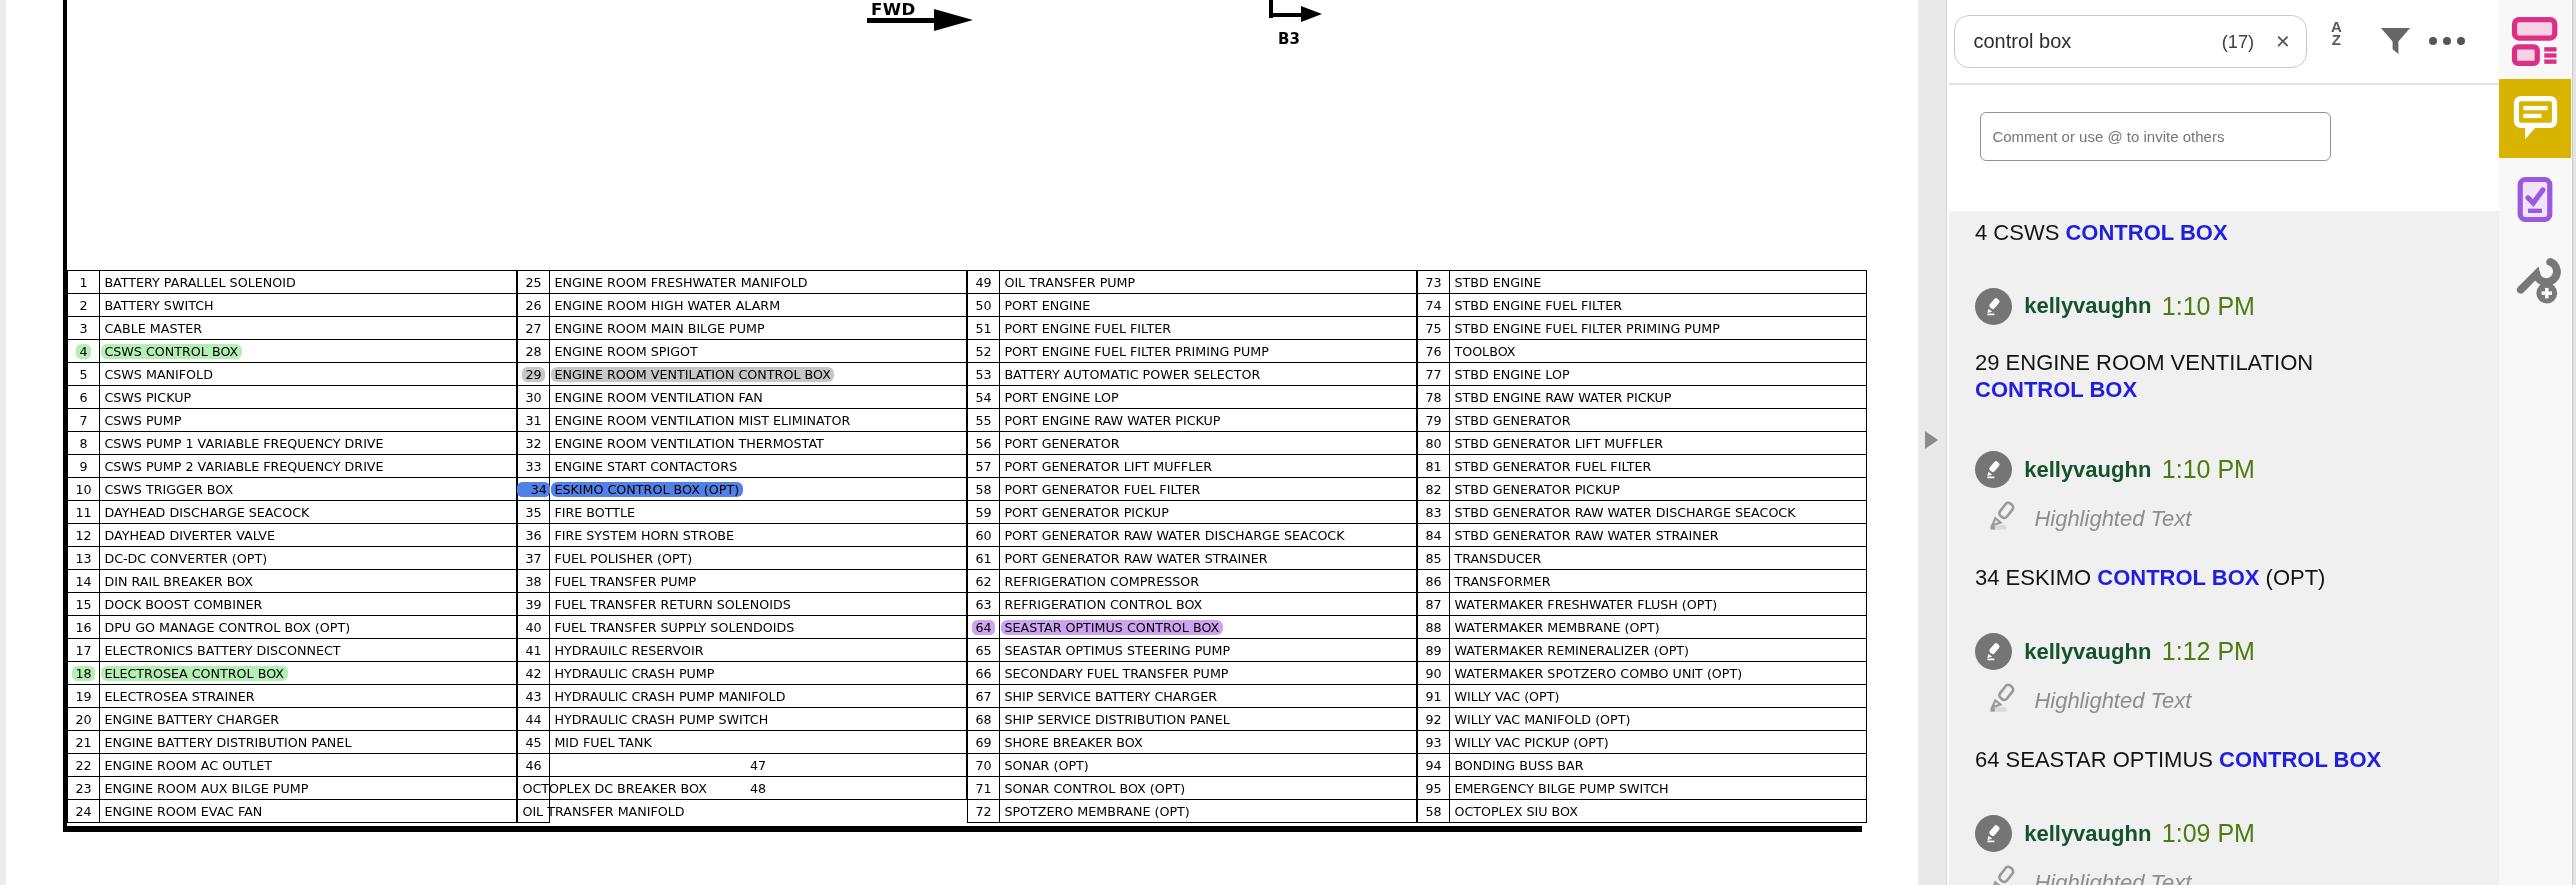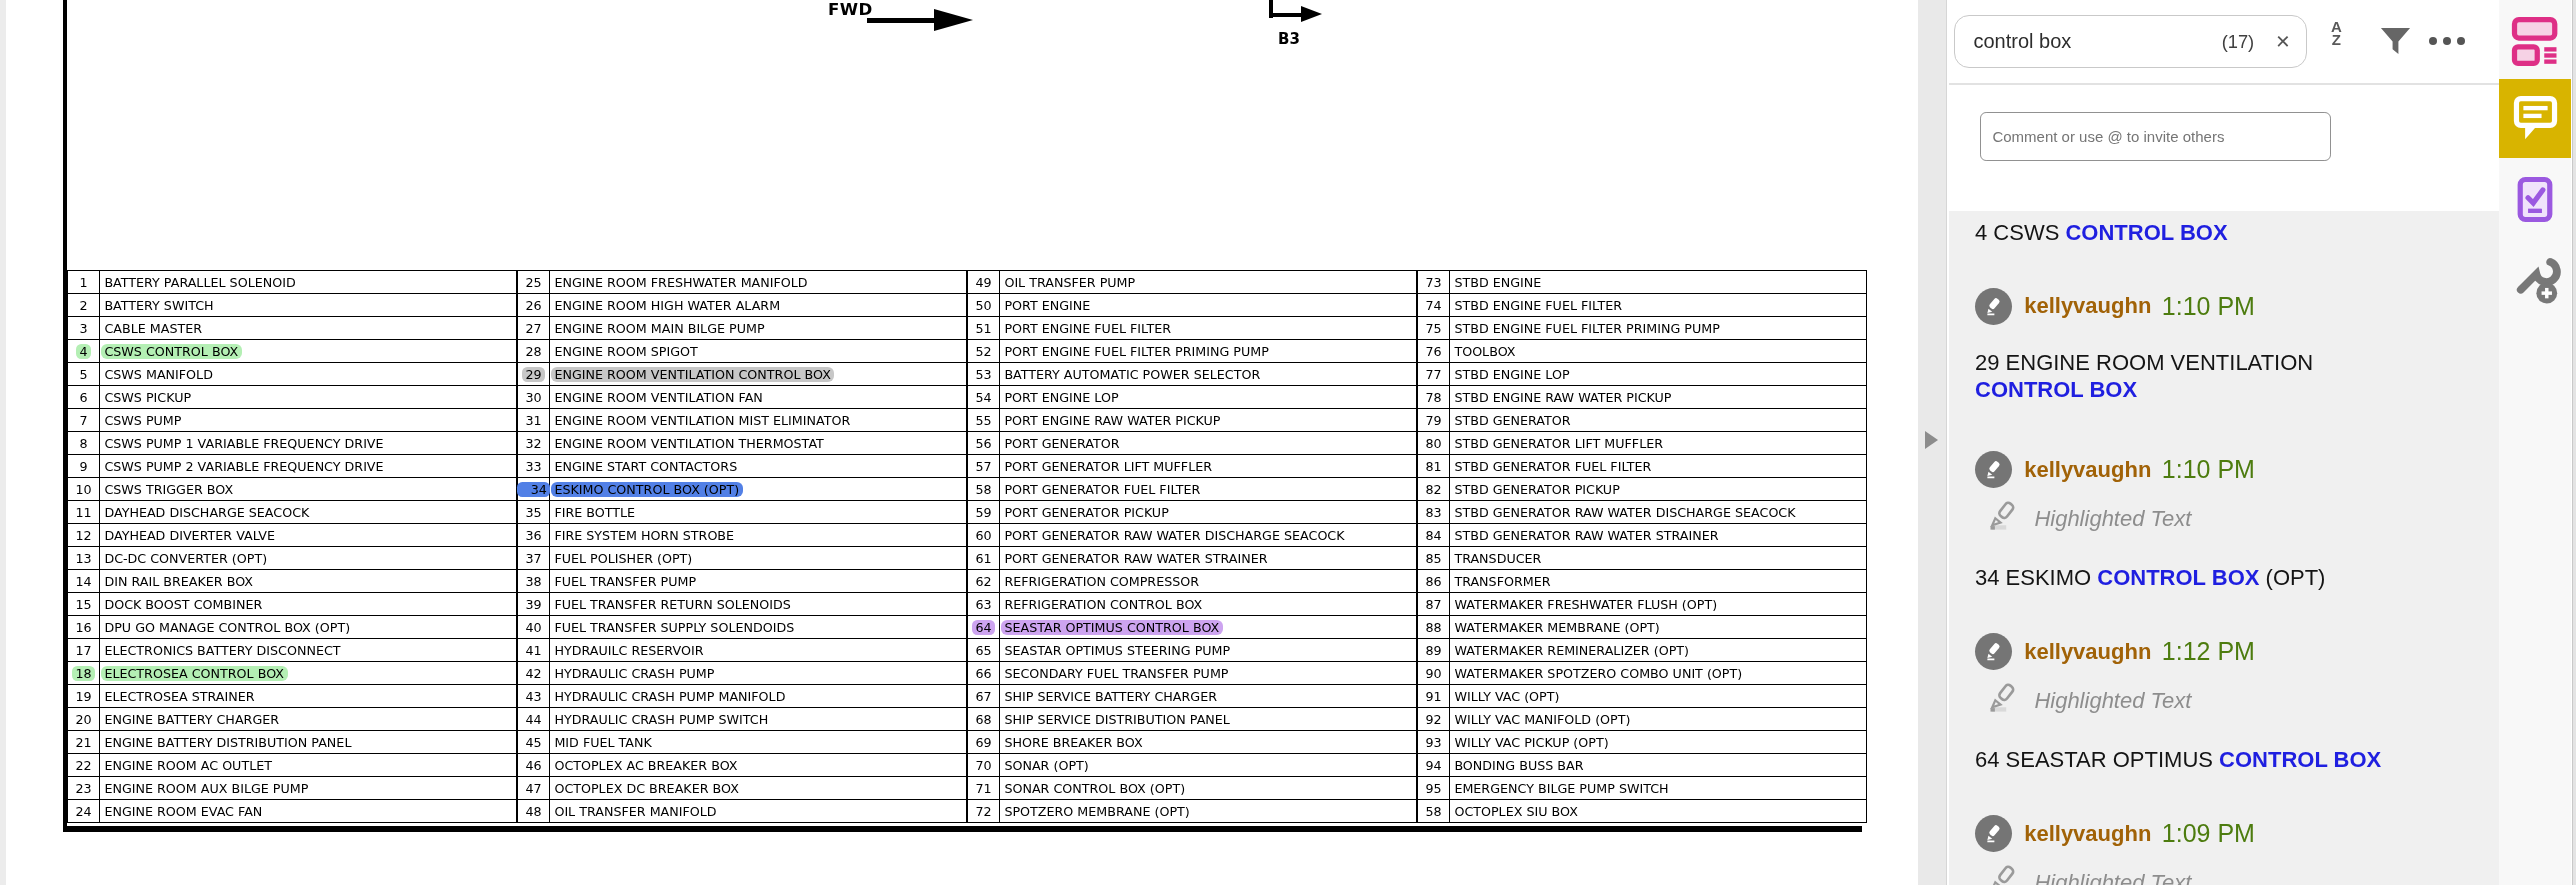--- a/index.html
+++ b/index.html
@@ -8,21 +8,21 @@
   .abs{position:absolute;}
 
   
   #left-edge{left:0;top:0;width:6.1px;height:885px;background:#ececec;}
 
   
   #draw-vline{left:63px;top:0;width:4.4px;height:831px;background:#000;}
   #draw-bottom{left:63px;top:826px;width:1799px;height:6.1px;background:#000;}
 
   
-  #fwd-label{left:828px;top:0px;font:bold 16.6px "DejaVu Sans",sans-serif;color:#000;letter-spacing:0.4px;}
+  #fwd-label{left:871px;top:0px;font:bold 16.6px "DejaVu Sans",sans-serif;color:#000;letter-spacing:0.4px;}
   #fwd-line{left:867px;top:18.3px;width:70px;height:4.4px;background:#000;}
   #fwd-head{left:934px;top:8.7px;width:0;height:0;border-left:39px solid #000;
             border-top:11.4px solid transparent;border-bottom:11.4px solid transparent;}
   #b3-vline{left:1269px;top:0;width:4.4px;height:17.5px;background:#000;}
   #b3-hline{left:1269px;top:13px;width:37px;height:4.4px;background:#000;}
   #b3-head{left:1301px;top:6.1px;width:0;height:0;border-left:21px solid #000;
            border-top:8.7px solid transparent;border-bottom:8.7px solid transparent;}
   #b3-label{left:1278px;top:30px;font:bold 15px "DejaVu Sans",sans-serif;color:#000;}
 
   
@@ -60,21 +60,21 @@
 
   #results{position:absolute;left:0;top:211px;width:550px;height:674px;background:#f0f0f0;
            padding:3.5px 0 0 26px;box-sizing:border-box;overflow:hidden;}
   .r-title{font-size:22px;color:#141414;line-height:27px;max-width:410px;margin-top:24.5px;}
   .r-title b{color:#1f1fe0;font-weight:bold;}
   .r-title.first{margin-top:4px;}
   .r-meta{margin-top:42px;display:flex;align-items:center;}
   .r-meta.tall{margin-top:48px;}
   .avatar{width:37px;height:37px;border-radius:50%;background:#757575;display:flex;
           align-items:center;justify-content:center;flex:0 0 37px;}
-  .r-author{margin-left:12.2px;font-weight:bold;font-size:22px;color:#a16207;}
+  .r-author{margin-left:12.2px;font-weight:bold;font-size:22px;color:#14532d;}
   .r-time{margin-left:10.5px;font-size:25px;color:#4d7c0f;}
   .r-note{margin-top:10.5px;display:flex;align-items:center;}
   .r-note span{margin-left:12.2px;font-style:italic;font-size:22px;color:#8d8d8d;}
 
   
   #toolbar{left:2499px;top:0;width:72px;height:885px;background:#f8f8f8;}
   #right-edge{left:2572px;top:0;width:4.4px;height:885px;background:#e4e4e4;border-left:0.9px solid #c9c9c9;}
   .tb-item{position:absolute;left:0;width:72px;display:flex;align-items:center;justify-content:center;}
   #tb-active{top:79px;height:79px;background:#d8b400;}
   #tb-markup{top:15.7px;height:52px;}
@@ -367,23 +367,20 @@
           <span>HYDRAULIC CRASH PUMP SWITCH</span>
         </div>
         <div class="cell cnum">
           <span>45</span>
         </div>
         <div class="cell cnm">
           <span>MID FUEL TANK</span>
         </div>
         <div class="cell cnum">
           <span>46</span>
-        </div>
-        <div class="cell cnm">
-          <span>OCTOPLEX AC BREAKER BOX</span>
         </div>
         <div class="cell cnum">
           <span>47</span>
         </div>
         <div class="cell cnm">
           <span>OCTOPLEX DC BREAKER BOX</span>
         </div>
         <div class="cell cnum">
           <span>48</span>
         </div>

